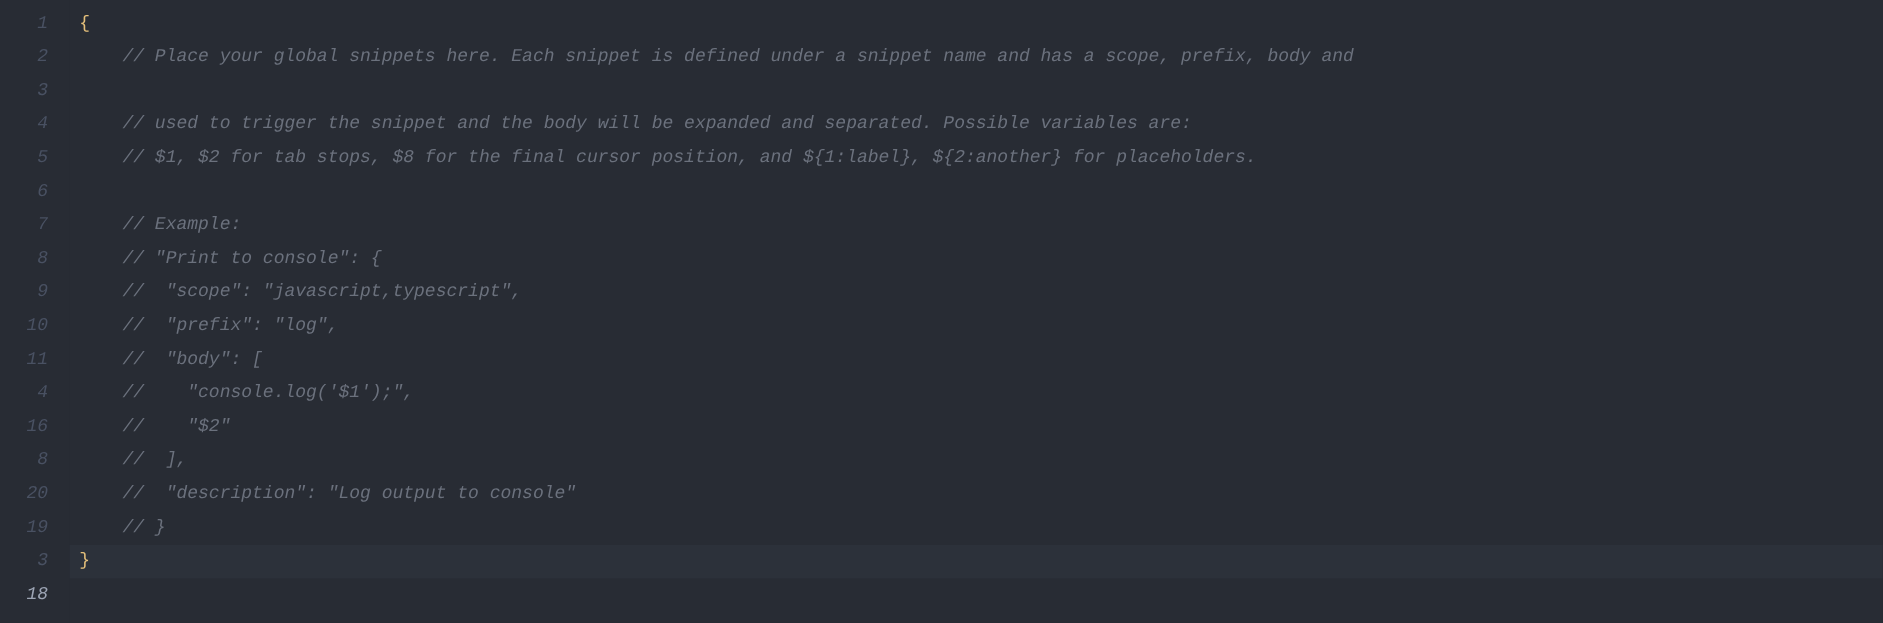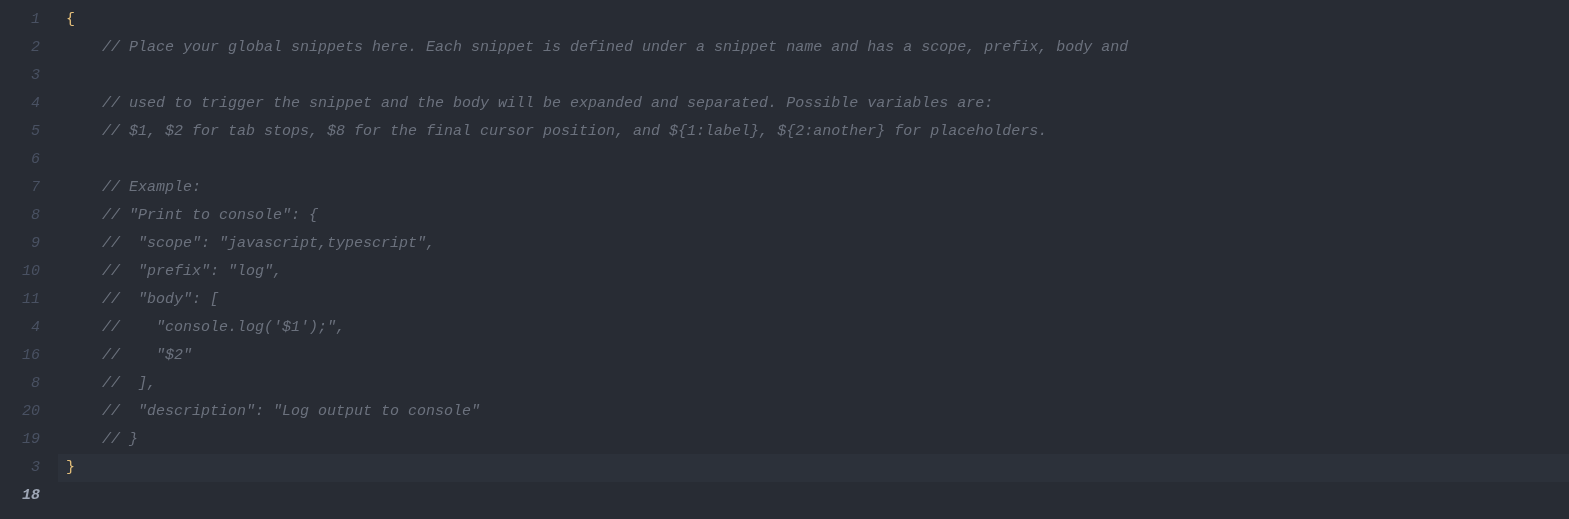--- a/index.html
+++ b/index.html
@@ -25,21 +25,20 @@
     min-width: 58px;
     font-style: italic;
     font-family: 'Consolas', 'Monaco', 'Courier New', monospace;
   }
   .gutter .ln {
     height: 28px;
     line-height: 28px;
   }
   .gutter .ln.active {
     color: #9da5b4;
-    font-weight: bold;
   }
   .code {
     flex: 1;
     padding: 6px 0;
     position: relative;
   }
   .line {
     height: 28px;
     line-height: 28px;
     white-space: pre;

